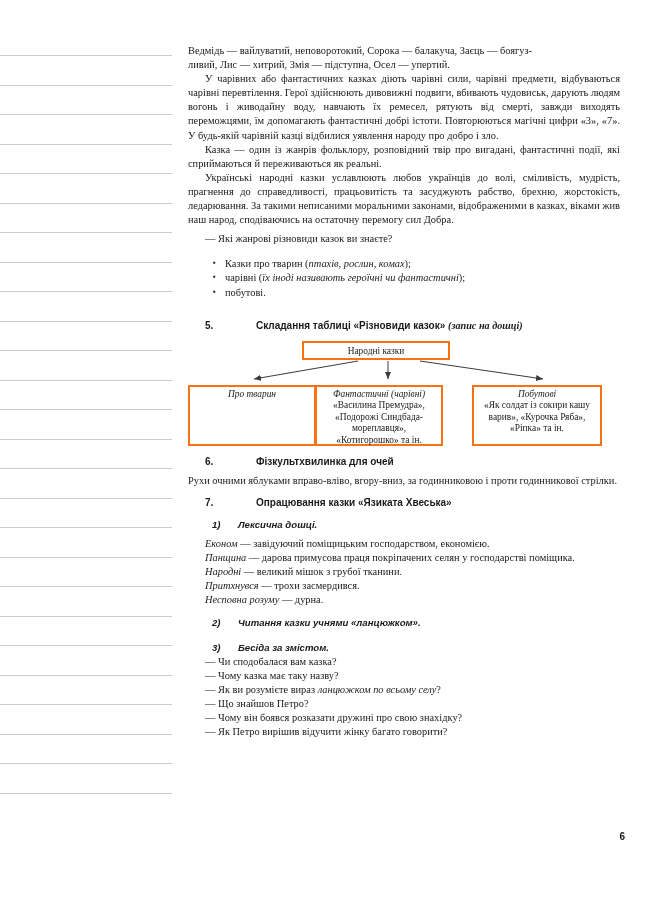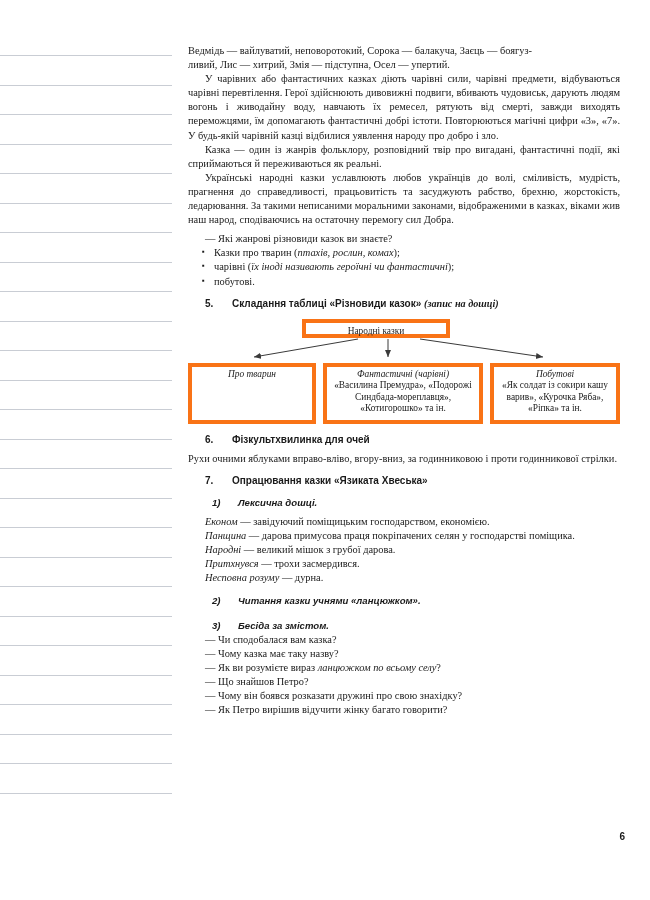--- a/index.html
+++ b/index.html
@@ -55,21 +55,21 @@
 
   .dash-line {
     margin: 0;
     font-size: 10.4px;
     line-height: 14.1px;
     text-indent: 17px;
   }
 
   
   ul.bullets {
-    margin: 0;
+    margin: 11px;
     padding: 0;
     list-style: none;
   }
   ul.bullets li {
     font-size: 10.4px;
     line-height: 14.1px;
     padding-left: 26px;
     position: relative;
   }
   ul.bullets li::before {
@@ -89,21 +89,21 @@
     font-weight: bold;
     font-size: 10px;
     line-height: 14.1px;
     padding-left: 17px;
     display: flex;
   }
   .num-head .n {
     width: 27px;
     flex: 0 0 27px;
   }
-  .num-head .t { flex: 1 1 auto; }
+  .num-head .t { flex: 1 1 auto; margin-left: 24px; }
   .num-head .t .sub-it {
     font-family: "Liberation Serif", "DejaVu Serif", serif;
     font-style: italic;
     font-weight: bold;
     font-size: 10.2px;
   }
 
   
   .sub-head {
     font-family: "Liberation Sans", "DejaVu Sans", sans-serif;
@@ -123,42 +123,42 @@
 
   
   #diagram {
     position: relative;
     width: 432px;
     height: 106px;
     margin: 0;
   }
   .dgm-box {
     position: absolute;
-    border: 4px solid #f97316;
+    border: 2px solid #f97316;
     background: #ffffff;
     box-sizing: border-box;
     text-align: center;
     font-size: 9.4px;
     line-height: 11.6px;
     padding: 2px 3px 0 3px;
   }
   #root-box {
     left: 114px;
     top: 0;
     width: 148px;
     height: 19px;
     padding-top: 3px;
   }
   .leaf-box {
     top: 44px;
     height: 61px;
   }
   #leaf-0 { left: 0px;   width: 128px; }
-  #leaf-1 { left: 135px; width: 160px; }
-  #leaf-2 { left: 302px; width: 130px; }
+  #leaf-1 { left: 127px; width: 128px; }
+  #leaf-2 { left: 284px; width: 130px; }
   .leaf-title {
     font-style: italic;
     display: block;
     margin-bottom: 0px;
   }
   .leaf-body { display: block; }
   #diagram svg {
     position: absolute;
     left: 0;
     top: 0;
@@ -307,21 +307,21 @@
 
   <div class="sub-head">
     <span class="n">1)</span>
     <span class="t">Лексична дошці.</span>
   </div>
 
   <div class="gap-s"></div>
 
   <p class="para indent"><span class="it">Економ</span><span> — завідуючий поміщицьким господарством, економією.</span></p>
   <p class="para indent"><span class="it">Панщина</span><span> — дарова примусова праця покріпачених селян у господарстві поміщика.</span></p>
-  <p class="para indent"><span class="it">Народні</span><span> — великий мішок з грубої дарова.</span></p>
+  <p class="para indent"><span class="it">Народні</span><span> — великий мішок з грубої тканини.</span></p>
   <p class="para indent"><span class="it">Притхнувся</span><span> — трохи засмердився.</span></p>
   <p class="para indent"><span class="it">Несповна розуму</span><span> — дурна.</span></p>
 
   <div class="gap-m"></div>
 
   <div class="sub-head">
     <span class="n">2)</span>
     <span class="t">Читання казки учнями «ланцюжком».</span>
   </div>
 

